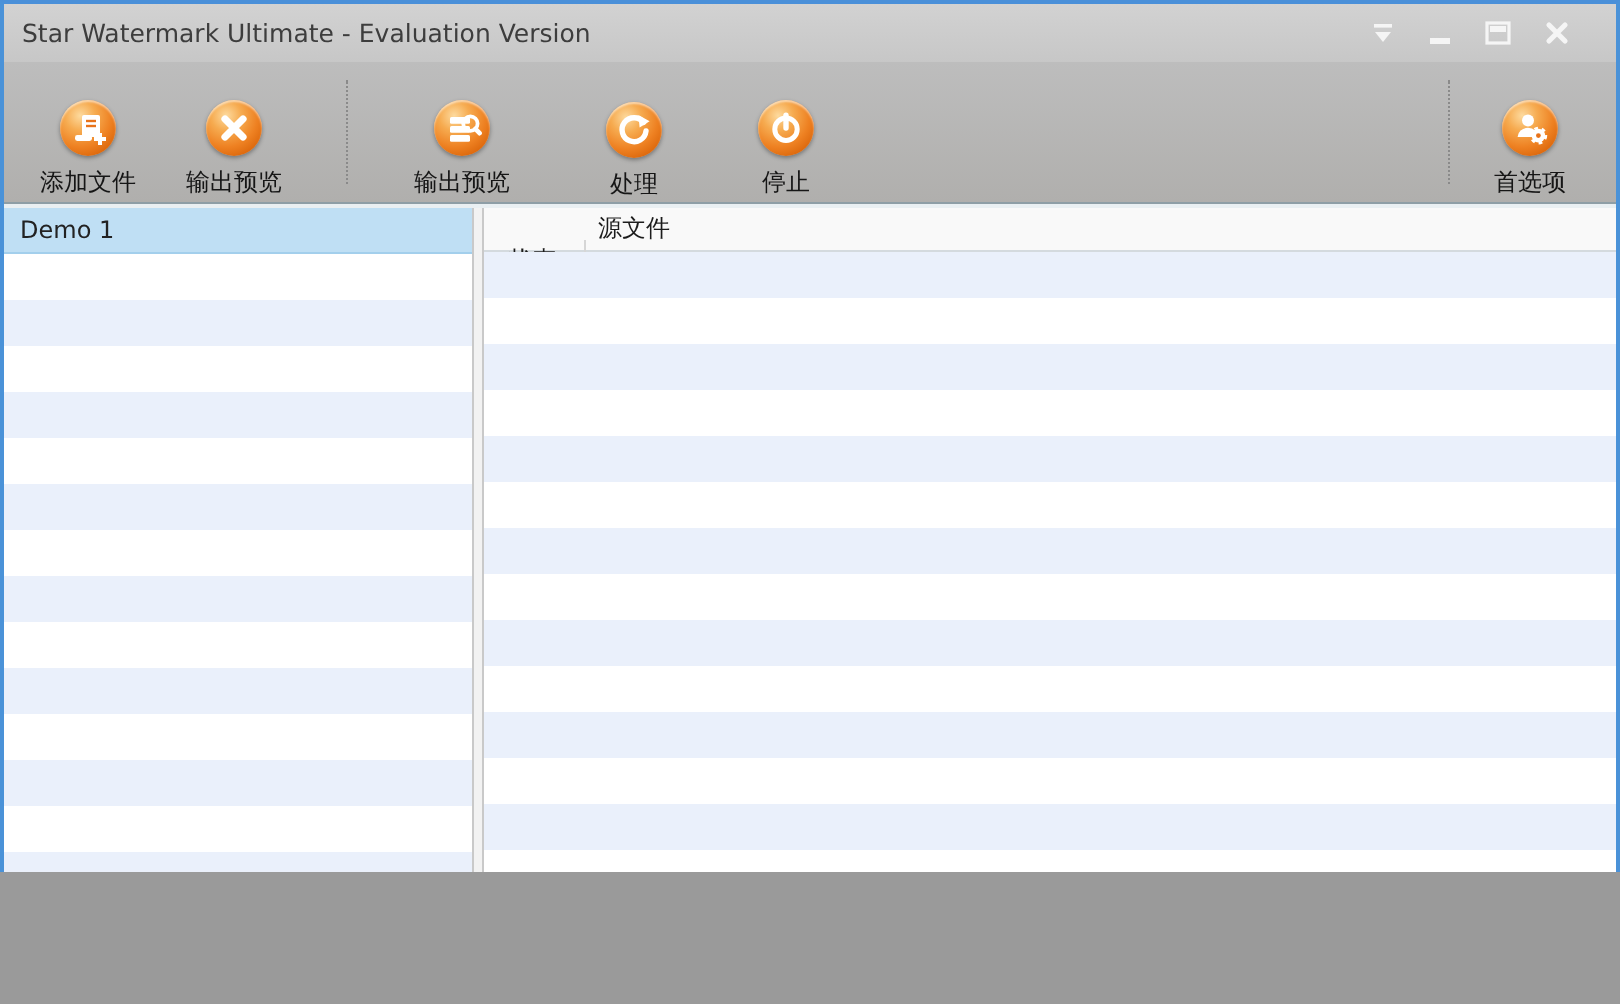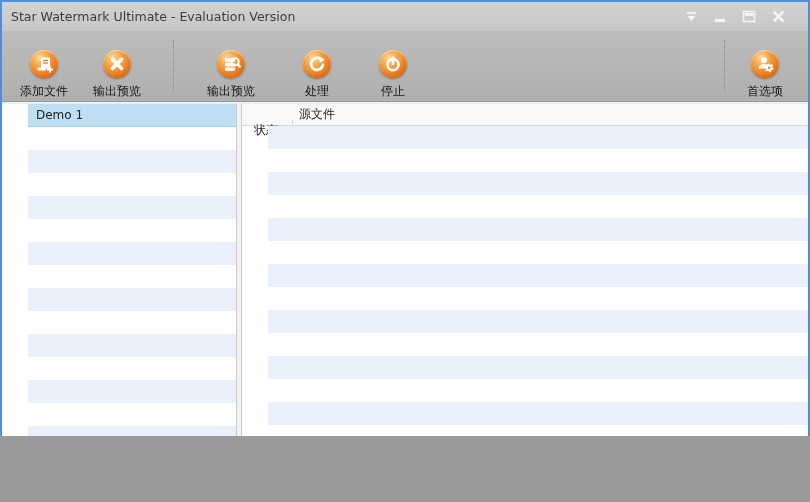--- a/index.html
+++ b/index.html
@@ -19,41 +19,41 @@
   .ball{width:28px;height:28px;border-radius:50%;
         background:radial-gradient(circle at 36% 28%, #fdda9e 0%, #f6ab50 28%, #ee8122 58%, #d96308 84%, #c55502 100%);
         box-shadow:0 1px 2px rgba(0,0,0,.35), inset 0 1px 1px rgba(255,255,255,.55);
         display:flex;align-items:center;justify-content:center;}
   .tlabel{margin-top:5px;font-size:12px;color:#161616;white-space:nowrap;}
   .tsep{position:absolute;top:9px;height:52px;width:0;border-left:1px dotted #8a8a8a;}
   #btn-add{left:6px;width:72px;}
   #btn-remove{left:80px;width:70px;}
   #sep1{left:171px;}
   #btn-preview{left:191px;width:76px;}
-  #btn-process{left:285px;width:60px;}
+  #btn-process{left:285px;width:60px;justify-content:center;}
   #btn-stop{left:361px;width:60px;}
   #btn-resize{left:624px;width:88px;}
   #sep2{left:722px;}
   #btn-prefs{left:731px;width:64px;}
   
   #content{position:relative;height:401px;border-top:2px solid #e9eff2;box-sizing:content-box;display:flex;}
   #left-panel{width:234px;display:flex;flex-direction:column;}
   #splitter{width:6px;background:#f2f2f2;border-left:1px solid #c9c9c9;border-right:1px solid #c9c9c9;
             box-sizing:border-box;cursor:col-resize;}
   #right-panel{flex:1;display:flex;flex-direction:column;min-width:0;}
   .hdr{height:22px;background:#f9f9f9;border-bottom:1px solid #d4dade;box-sizing:border-box;
        font-size:12px;color:#1c1c1c;display:flex;align-items:center;}
   #left-hdr{justify-content:center;}
   .hcell{height:22px;display:flex;align-items:center;box-sizing:border-box;}
   #col-status{width:51px;padding-left:12px;border-right:1px solid #d6d6d6;margin-top:32px;}
   #col-source{padding-left:6px;flex:1;}
   .list{flex:1;overflow:hidden;}
   .row{height:23px;line-height:23px;box-sizing:border-box;font-size:12px;color:#222;
        padding-left:8px;white-space:nowrap;}
-  .row.even{background:#eaf0fb;margin-left:26px;}
+  .row.even{background:#eaf0fb;}
   .row.odd{background:#ffffff;}
   .row.selected{background:#bfdff4;border-bottom:1px solid #a3cfec;line-height:22px;}
 </style>
 </head>
 <body>
 
 <div id="window">
 
   <div id="titlebar">
     <span id="title-text">Star Watermark Ultimate - Evaluation Version</span>

